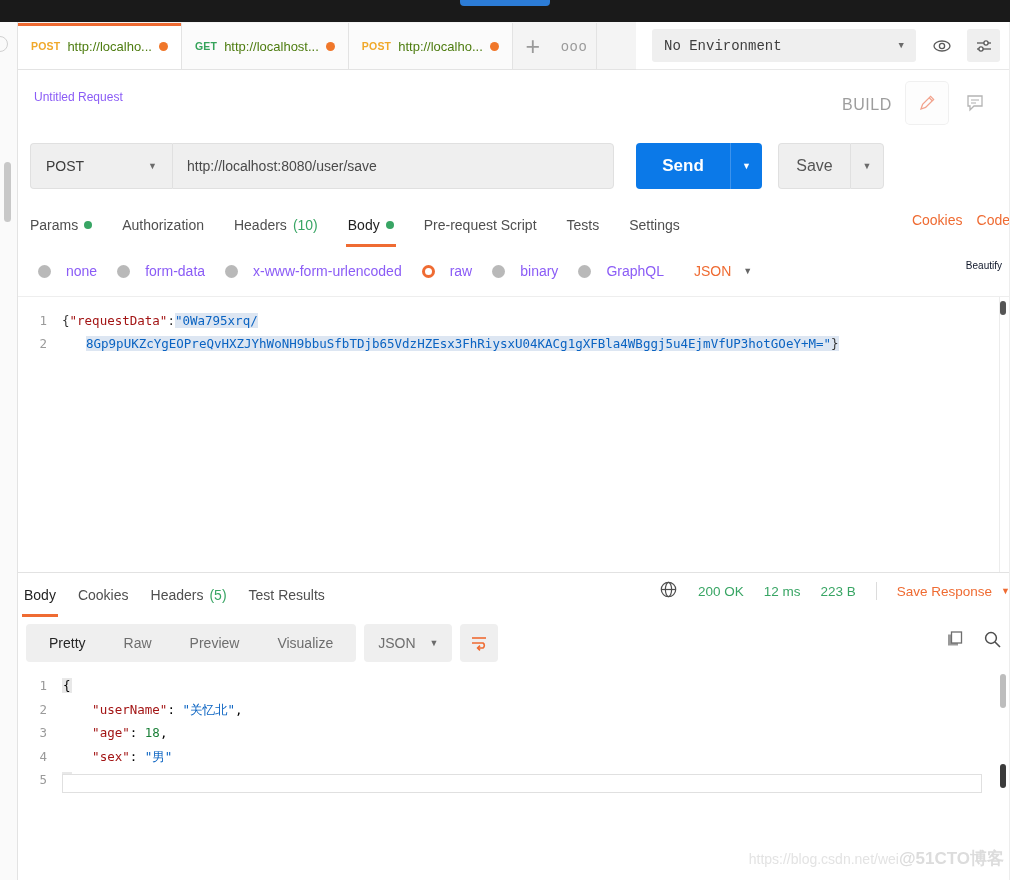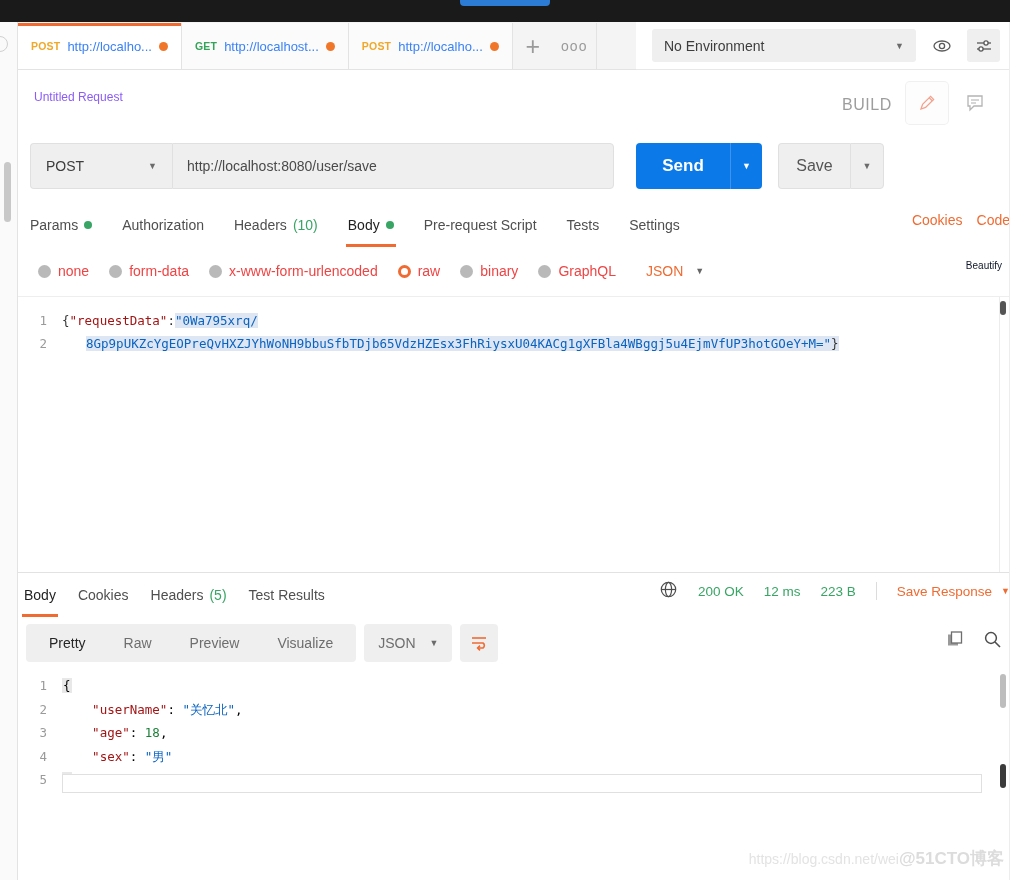--- a/index.html
+++ b/index.html
@@ -48,42 +48,42 @@
     padding: 0 13px; cursor: pointer; white-space: nowrap;
   }
   .req-tab.active { background: #ffffff; }
   .req-tab.active::before {
     content: ""; position: absolute; left: 0; right: 0; top: 0; height: 3px;
     background: #ef6b32;
   }
   .verb { font-size: 10.5px; font-weight: bold; letter-spacing: .2px; }
   .verb.post { color: #f0a82a; }
   .verb.get  { color: #35a35a; }
-  .tab-url { font-size: 13px; color: #3b82f6; }
+  .tab-url { font-size: 13px; color: #4d7c0f; }
   .dot-unsaved {
     width: 9px; height: 9px; border-radius: 50%; background: #f0772a;
     display: inline-block;
   }
   .tab-plus, .tab-more {
     height: 46px; display: flex; align-items: center; justify-content: center;
     color: #9a9a9a; cursor: pointer;
   }
   .tab-plus { width: 40px; font-size: 25px; font-weight: 300; }
   .tab-more { width: 44px; font-size: 14px; letter-spacing: 1px; border-right: 1px solid #e3e3e3;}
 
   
   .envbar {
     position: absolute; left: 636px; top: 22px; width: 374px; height: 48px;
     background: #fff; display: flex; align-items: center; gap: 9px;
     padding-left: 16px; border-bottom: 1px solid #e8e8e8;
   }
   .env-select {
     width: 264px; height: 33px; background: #efefef; border-radius: 3px;
     display: flex; align-items: center; justify-content: space-between;
-    padding: 0 12px; font-size: 14px; color: #3d3d3d; cursor: pointer;
+    padding: 0 12px; font-size: 14px; color: #3d3d3d; cursor: pointer; font-family: Liberation Mono, monospace;
   }
   .caret { font-size: 9px; color: #6b6b6b; }
   .env-icon-btn {
     width: 33px; height: 33px; border-radius: 3px; background: #fff;
     display: flex; align-items: center; justify-content: center; cursor: pointer;
   }
   .env-icon-btn.shaded { background: #efefef; }
 
   
   .title-row {
@@ -170,22 +170,22 @@
     font-size: 14px; color: #ef6b32;
   }
   .right-links span { cursor: pointer; }
 
   
   .body-types {
     position: absolute; left: 38px; top: 258px; height: 26px;
     display: flex; align-items: center; gap: 20px;
   }
   .radio-item {
-    display: flex; align-items: center; gap: 7px;
-    font-size: 14px; color: #ef4444; cursor: pointer;
+    display: flex; align-items: center; gap: 15px;
+    font-size: 14px; color: #8b5cf6; cursor: pointer;
   }
   .radio {
     width: 13px; height: 13px; border-radius: 50%;
     background: #b9b9b9; position: relative;
   }
   .radio.on { background: #fff; border: 3.5px solid #ef6b32; }
   .json-select {
     display: flex; align-items: center; gap: 12px; margin-left: 10px;
     font-size: 14px; color: #ef6b32; cursor: pointer;
   }

